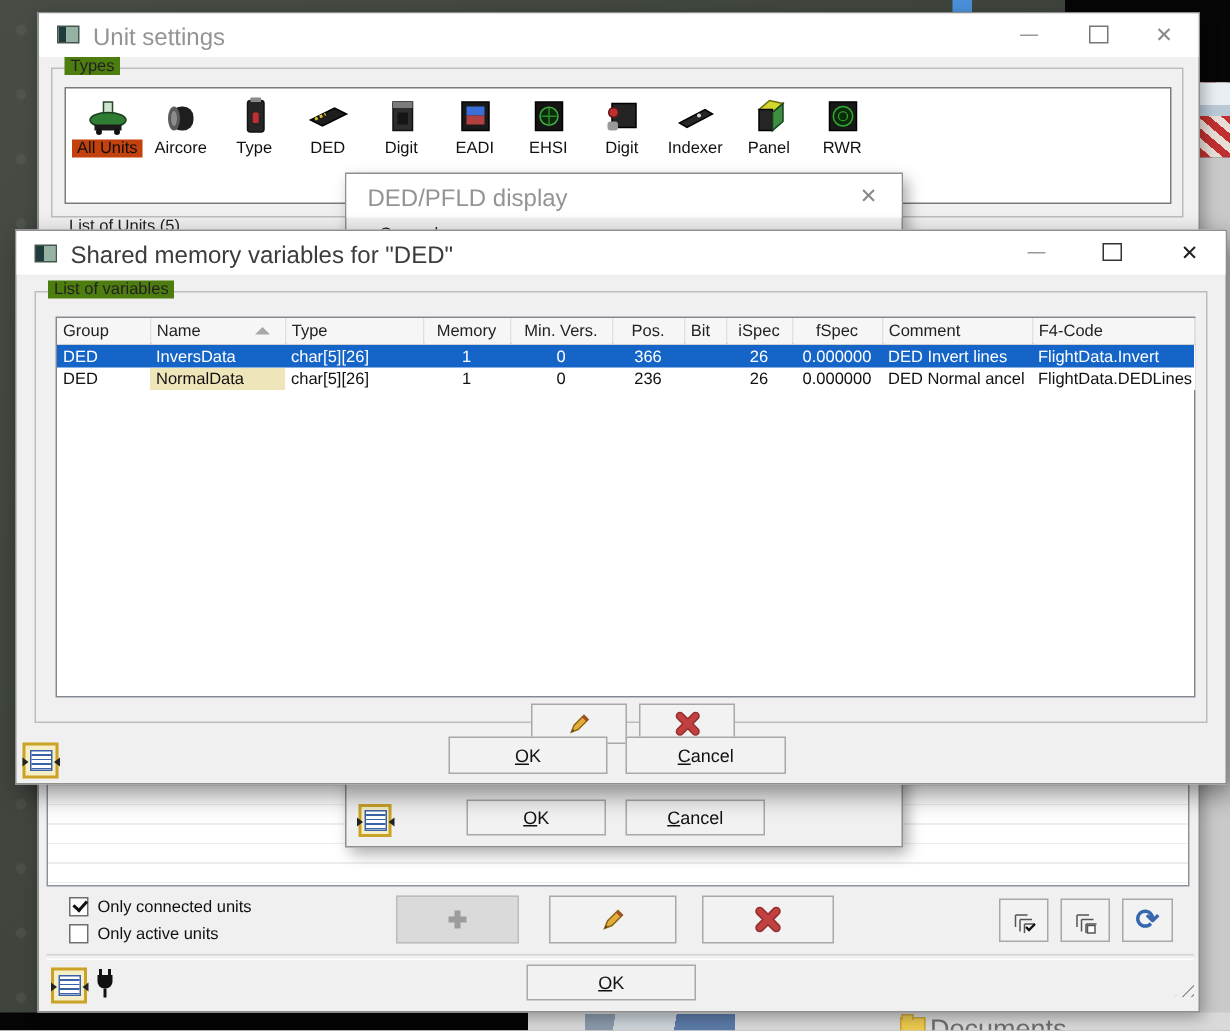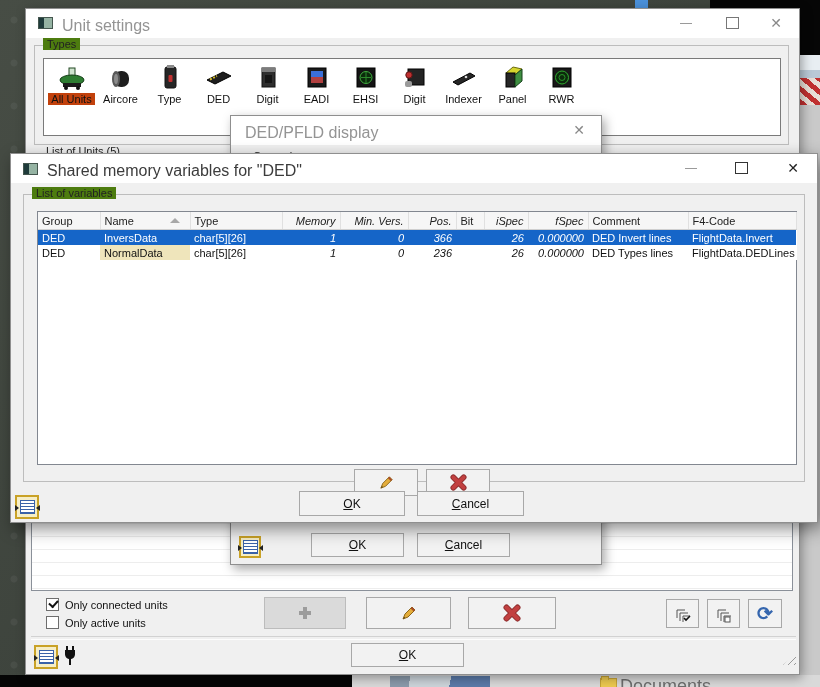--- a/index.html
+++ b/index.html
@@ -34,21 +34,21 @@
   
   .cbrow{position:absolute;display:flex;align-items:center;gap:6px;font-size:11px;color:#111;}
   .cb{width:13px;height:13px;background:#fff;border:1px solid #6e6e6e;box-sizing:border-box;position:relative;}
   .cbrow.checked .cb::after{content:"";position:absolute;left:2px;top:1px;width:7px;height:4px;
     border-left:2px solid #111;border-bottom:2px solid #111;transform:rotate(-48deg);}
   
   table.vars{border-collapse:collapse;table-layout:fixed;width:758px;background:#fff;font-size:11px;}
   table.vars th{height:17px;font-weight:normal;text-align:left;padding:0 4px;background:#f6f6f6;
     border-right:1px solid #e0e0e0;border-bottom:1px solid #cfcfcf;color:#222;white-space:nowrap;overflow:hidden;position:relative;}
   table.vars td{height:15px;padding:0 4px;white-space:nowrap;overflow:hidden;color:#111;}
-  table.vars .r{text-align:right;font-style:italic;}
+  table.vars .r{text-align:center;}
   tr.selected td{background:var(--selection-blue,#1565c8);color:#fff;}
   td.hl{background:var(--name-highlight,#efe5bb);}
   .sorttri{position:absolute;right:10px;top:6px;width:0;height:0;border-left:5px solid transparent;
     border-right:5px solid transparent;border-bottom:5px solid #a8a8a8;}
   .tablewrap{position:absolute;border:1px solid #828790;background:#fff;box-sizing:content-box;}
   
   .goldico{position:absolute;width:24px;height:24px;background:#f6eec6;border:2px solid #c9a227;box-sizing:border-box;
     display:flex;align-items:center;justify-content:center;}
   .goldico .inner{width:13px;height:12px;background:#fff;border:1px solid #3a62a8;
     background-image:repeating-linear-gradient(#fff 0 2px,#3a62a8 2px 3px);position:relative;}
@@ -339,21 +339,21 @@
             <tr>
               <td>DED</td>
               <td class="hl">NormalData</td>
               <td>char[5][26]</td>
               <td class="r">1</td>
               <td class="r">0</td>
               <td class="r">236</td>
               <td></td>
               <td class="r">26</td>
               <td class="r">0.000000</td>
-              <td>DED Types lines</td>
+              <td>DED Normal ancel</td>
               <td>FlightData.DEDLines</td>
             </tr>
           </tbody>
         </table>
       </div>
 
       <div class="btn" style="left:330px;top:274px;width:64px;height:27px;">
         <svg width="17" height="17" viewBox="0 0 18 18">
             <path d="M3 15 L5 10 L12 3 L15 6 L8 13 Z" fill="#e4ad3a" stroke="#8a6518"></path>
             <path d="M12 3 L15 6 L13.6 7.4 L10.6 4.4 Z" fill="#a84d28"></path>

